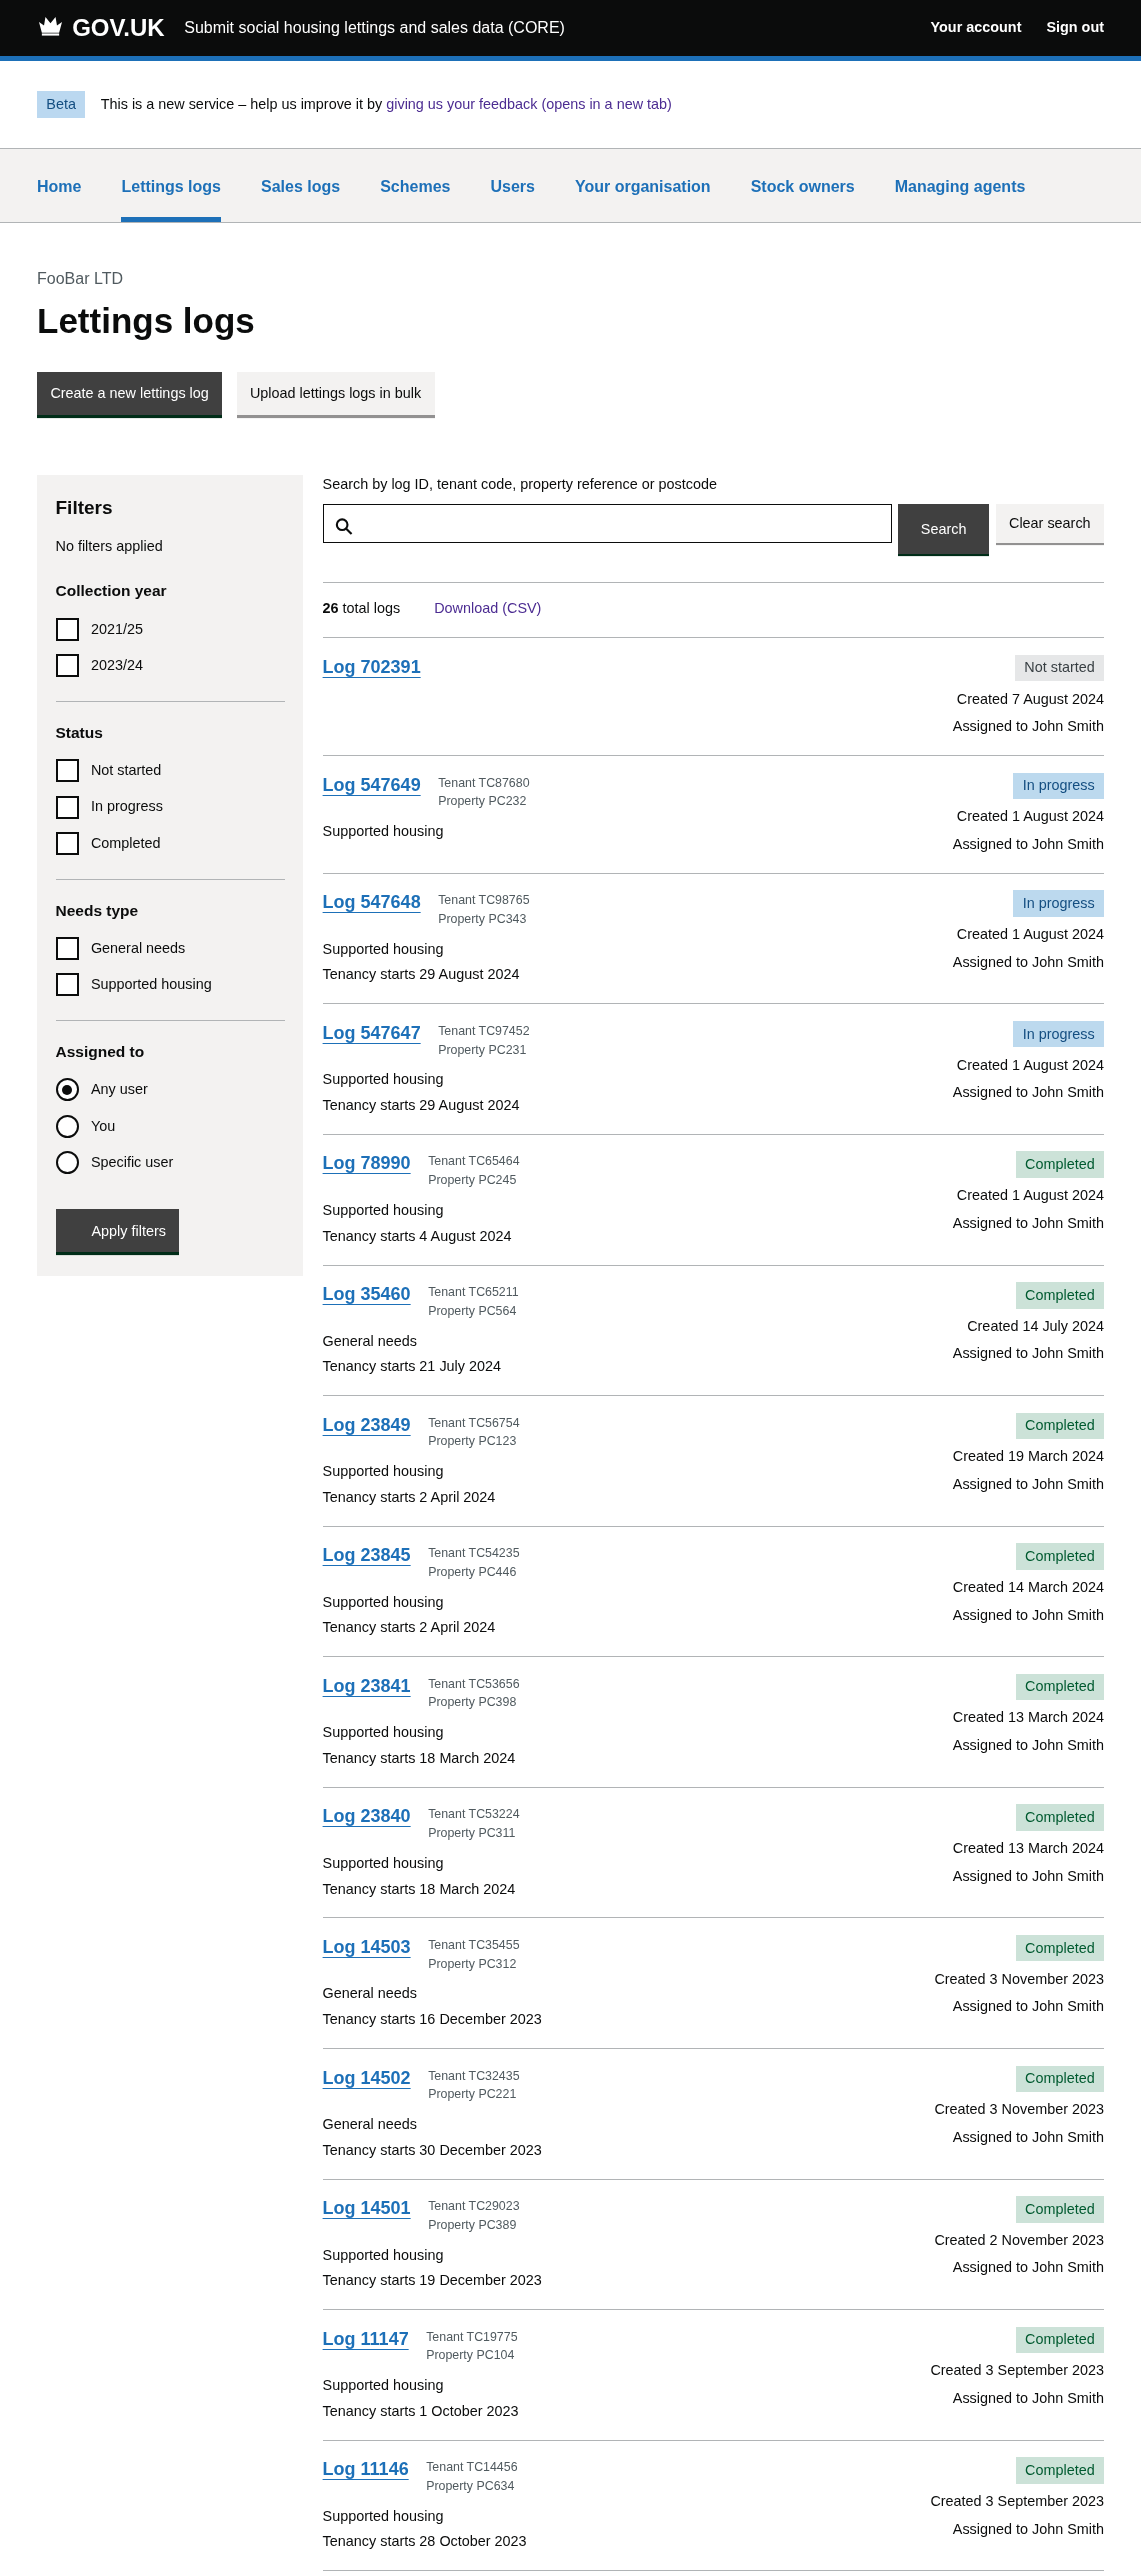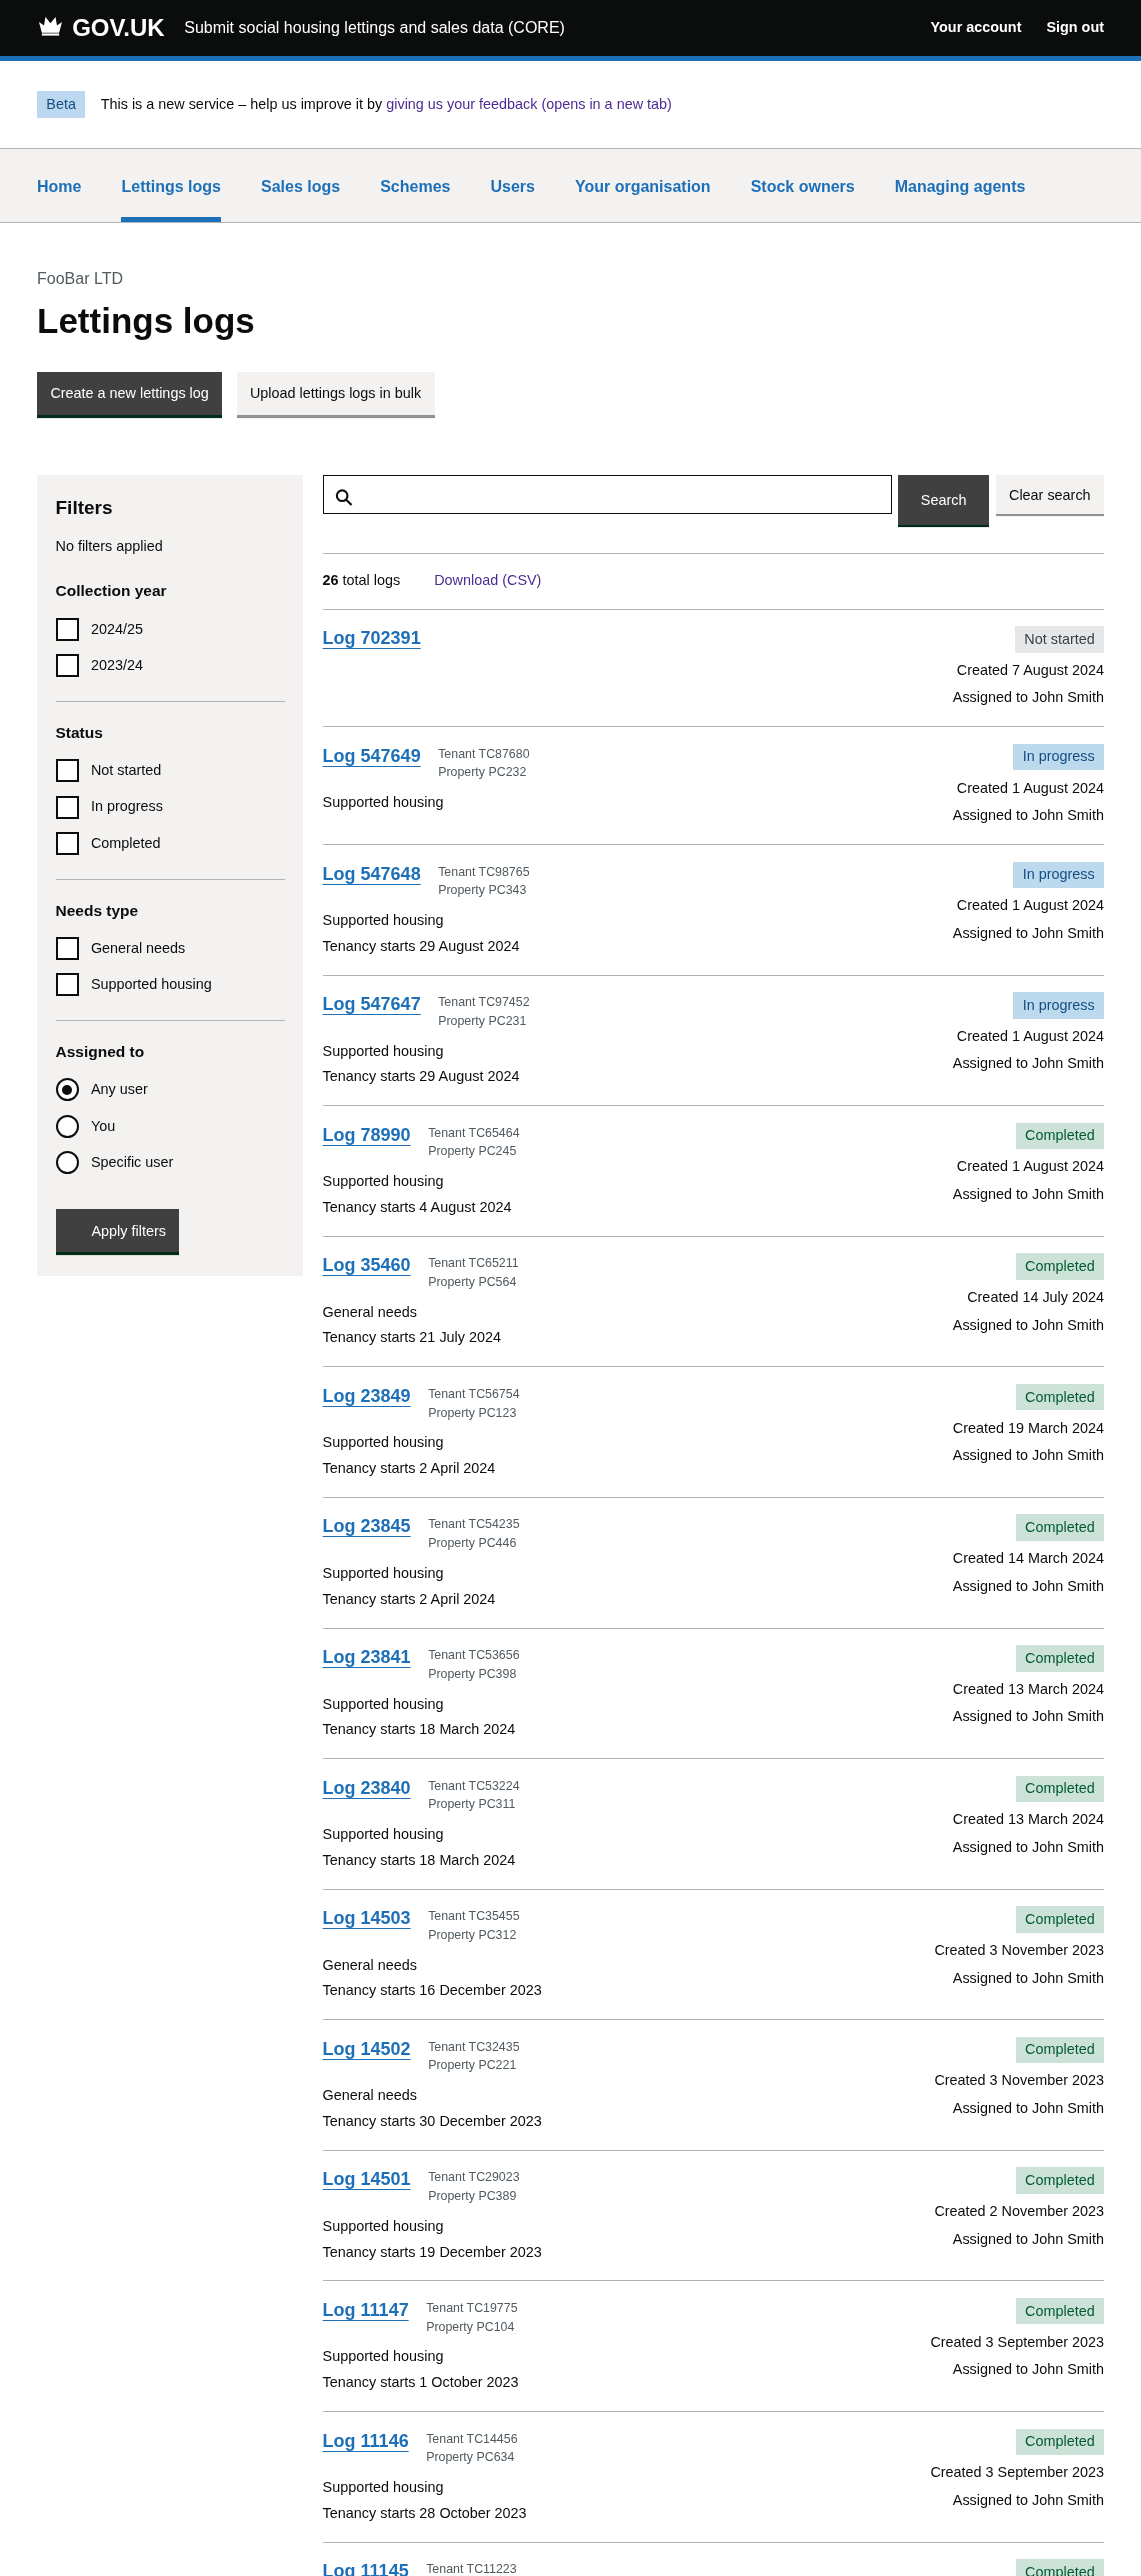--- a/index.html
+++ b/index.html
@@ -161,21 +161,21 @@
   <aside class="filters">
     <h2>Filters</h2>
     <div class="applied">No filters applied</div>
 
     <div class="filter-section">
       <h3>Collection year</h3>
       <div>
 
       <div class="option">
             <span class="checkbox"></span>
-            <span>2024/25</span>
+            <span>2021/25</span>
           </div>
           <div class="option">
             <span class="checkbox"></span>
             <span>2023/24</span>
           </div>
         </div>
     </div>
 
     <div class="filter-section divided">
       <h3>Status</h3>
@@ -230,20 +230,21 @@
             <span>Specific user</span>
           </div>
         </div>
     </div>
 
     <button class="btn btn-primary apply-btn">Apply filters</button>
   </aside>
 
   <main class="main">
 
+    <div class="search-label">Search by log ID, tenant code, property reference or postcode</div>
     <div class="search-row">
       <div class="search-box">
         <span class="search-icon">
           <svg viewBox="0 0 24 24" width="19.6" height="19.6" aria-hidden="true">
             <circle cx="10" cy="10" r="6.5" fill="none" stroke="#0b0c0c" stroke-width="2.6"></circle>
             <line x1="15" y1="15" x2="21.5" y2="21.5" stroke="#0b0c0c" stroke-width="2.6"></line>
           </svg>
         </span>
         <input type="text" value="" aria-label="Search by log ID, tenant code, property reference or postcode" style="">
       </div>

